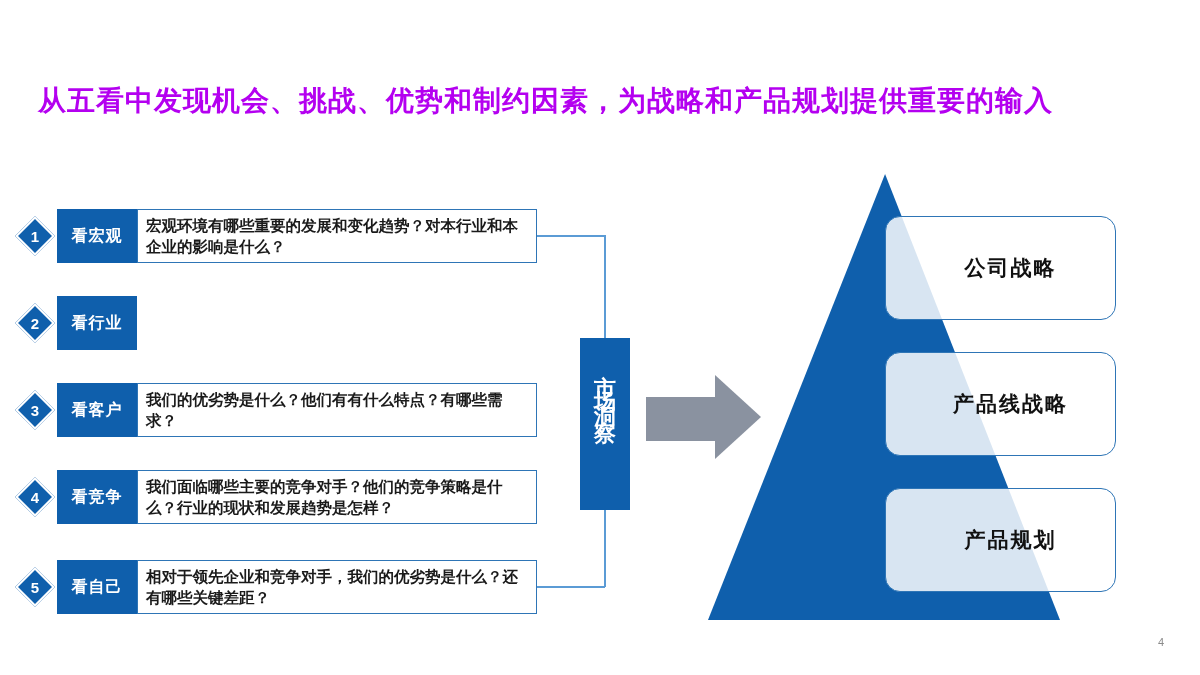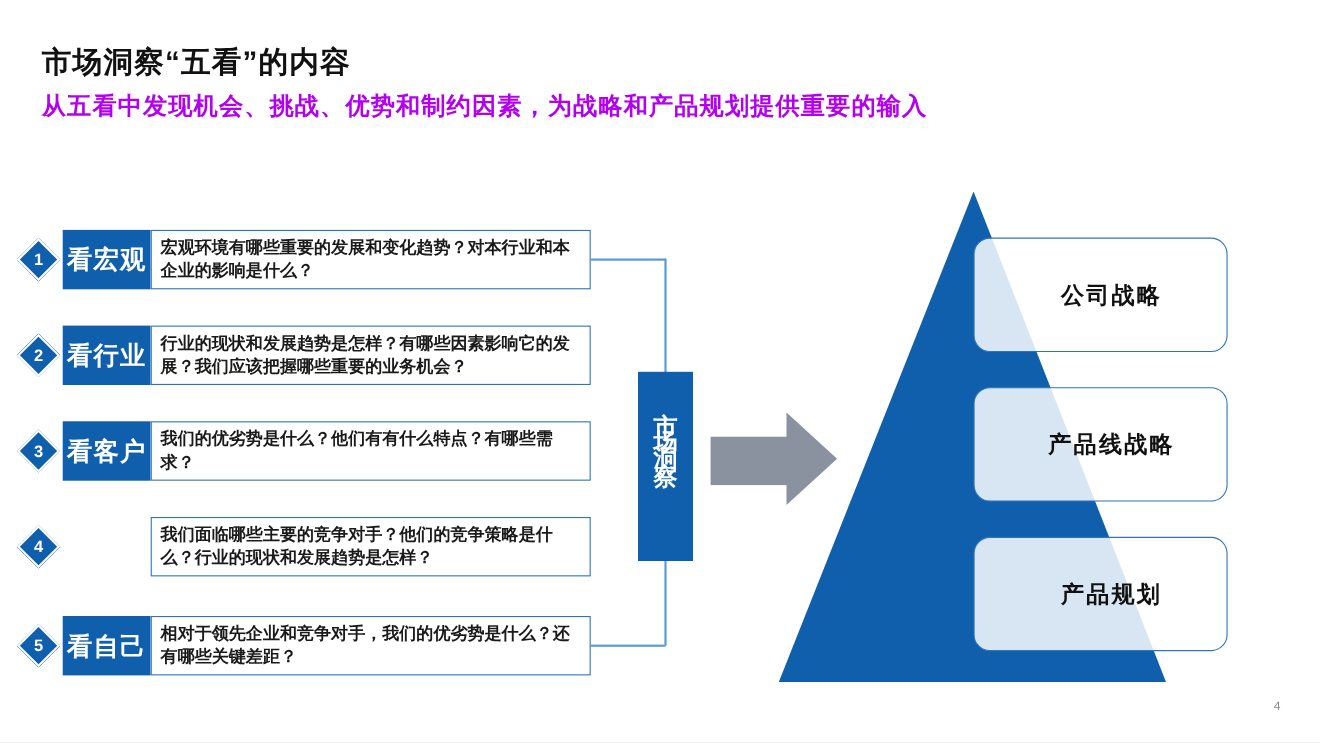--- a/index.html
+++ b/index.html
@@ -18,41 +18,41 @@
     overflow:hidden;
     font-family:"Liberation Sans","DejaVu Sans",sans-serif;
   }
   .title{
     position:absolute;left:38px;top:38px;
     font-size:27px;font-weight:bold;color:#111;
     letter-spacing:1px;
   }
   .subtitle{
     position:absolute;left:38px;top:82px;
-    font-size:22px;font-weight:bold;color:var(--magenta);
+    font-size:28px;font-weight:bold;color:var(--magenta);
     letter-spacing:1px;
   }
   
   .row{position:absolute;left:0;width:540px;height:54px;}
   .r1{top:209px;} .r2{top:296px;} .r3{top:383px;} .r4{top:470px;} .r5{top:560px;}
   .diamond{
     position:absolute;left:21px;top:13px;width:28px;height:28px;
     background:var(--blue);transform:rotate(45deg);
     box-shadow:0 0 0 2px #ffffff inset;
   }
   .dnum{
     display:flex;align-items:center;justify-content:center;
     width:100%;height:100%;transform:rotate(-45deg);
     color:#fff;font-size:15px;font-weight:bold;
   }
   .look-label{
     position:absolute;left:57px;top:0;width:80px;height:100%;
     background:var(--blue);color:#fff;
     display:flex;align-items:center;justify-content:center;
-    font-size:23px;font-weight:bold;letter-spacing:1px;
+    font-size:16px;font-weight:bold;letter-spacing:1px;
   }
   .look-desc{
     position:absolute;left:137px;top:0;width:400px;height:100%;
     background:#fff;border:1.5px solid var(--border-blue);
     display:flex;align-items:center;
     padding:16px 8px;
     font-size:15.5px;font-weight:bold;line-height:1.38;color:#1a1a1a;
   }
   
   .conn{position:absolute;background:var(--conn-blue);}
@@ -100,51 +100,50 @@
   .page-num{
     position:absolute;left:1158px;top:636px;
     font-size:11px;color:#8a8a8a;
   }
 </style>
 </head>
 <body>
 
 <div class="slide">
 
-  <div class="title">市场洞察“五看”的内容</div>
   <div class="subtitle">从五看中发现机会、挑战、优势和制约因素，为战略和产品规划提供重要的输入</div>
 
   <div class="row r1">
     <div class="diamond">
       <span class="dnum">1</span>
     </div>
     <div class="look-label">看宏观</div>
     <div class="look-desc">宏观环境有哪些重要的发展和变化趋势？对本行业和本企业的影响是什么？</div>
   </div>
 
   <div class="row r2">
     <div class="diamond">
       <span class="dnum">2</span>
     </div>
     <div class="look-label">看行业</div>
-    <div class="look-desc">行业的现状和发展趋势是怎样？有哪些因素影响它的发展？我们应该把握哪些重要的业务机会？</div>
   </div>
 
   <div class="row r3">
     <div class="diamond">
       <span class="dnum">3</span>
     </div>
     <div class="look-label">看客户</div>
     <div class="look-desc">我们的优劣势是什么？他们有有什么特点？有哪些需求？</div>
   </div>
 
   <div class="row r4">
     <div class="diamond">
       <span class="dnum">4</span>
     </div>
+    <div class="look-label">看竞争</div>
     <div class="look-desc">我们面临哪些主要的竞争对手？他们的竞争策略是什么？行业的现状和发展趋势是怎样？</div>
   </div>
 
   <div class="row r5">
     <div class="diamond">
       <span class="dnum">5</span>
     </div>
     <div class="look-label">看自己</div>
     <div class="look-desc">相对于领先企业和竞争对手，我们的优劣势是什么？还有哪些关键差距？</div>
   </div>

